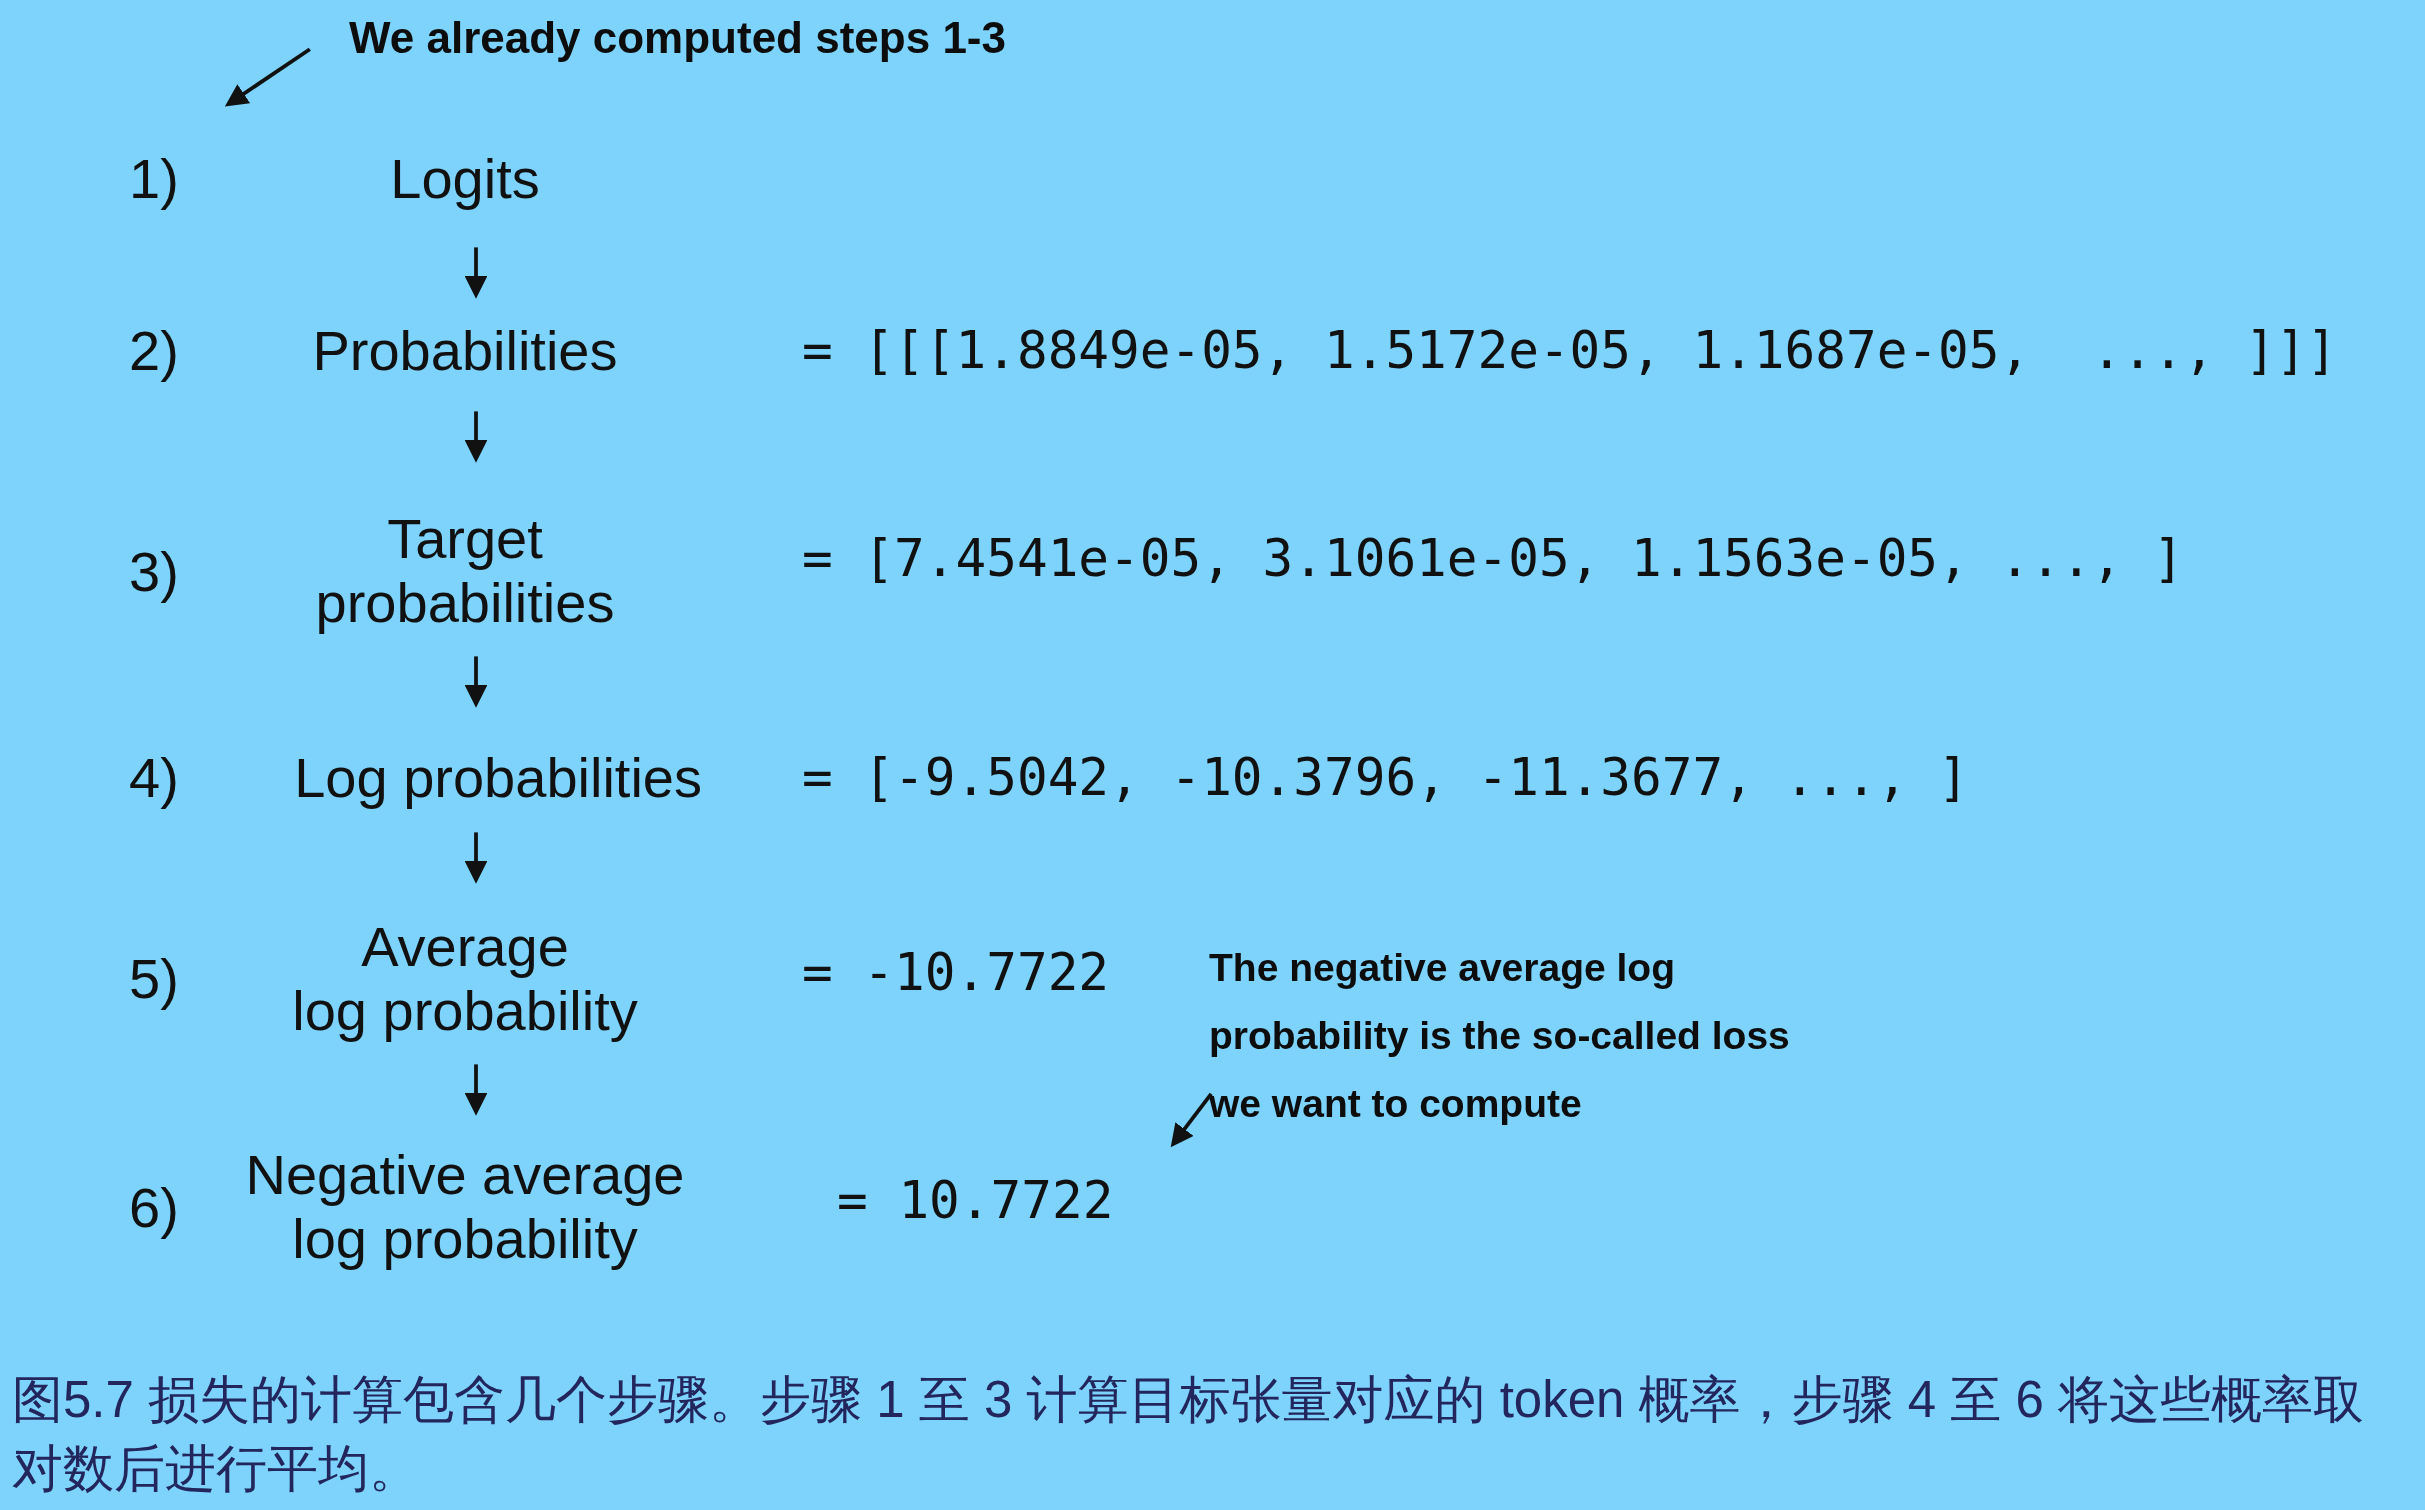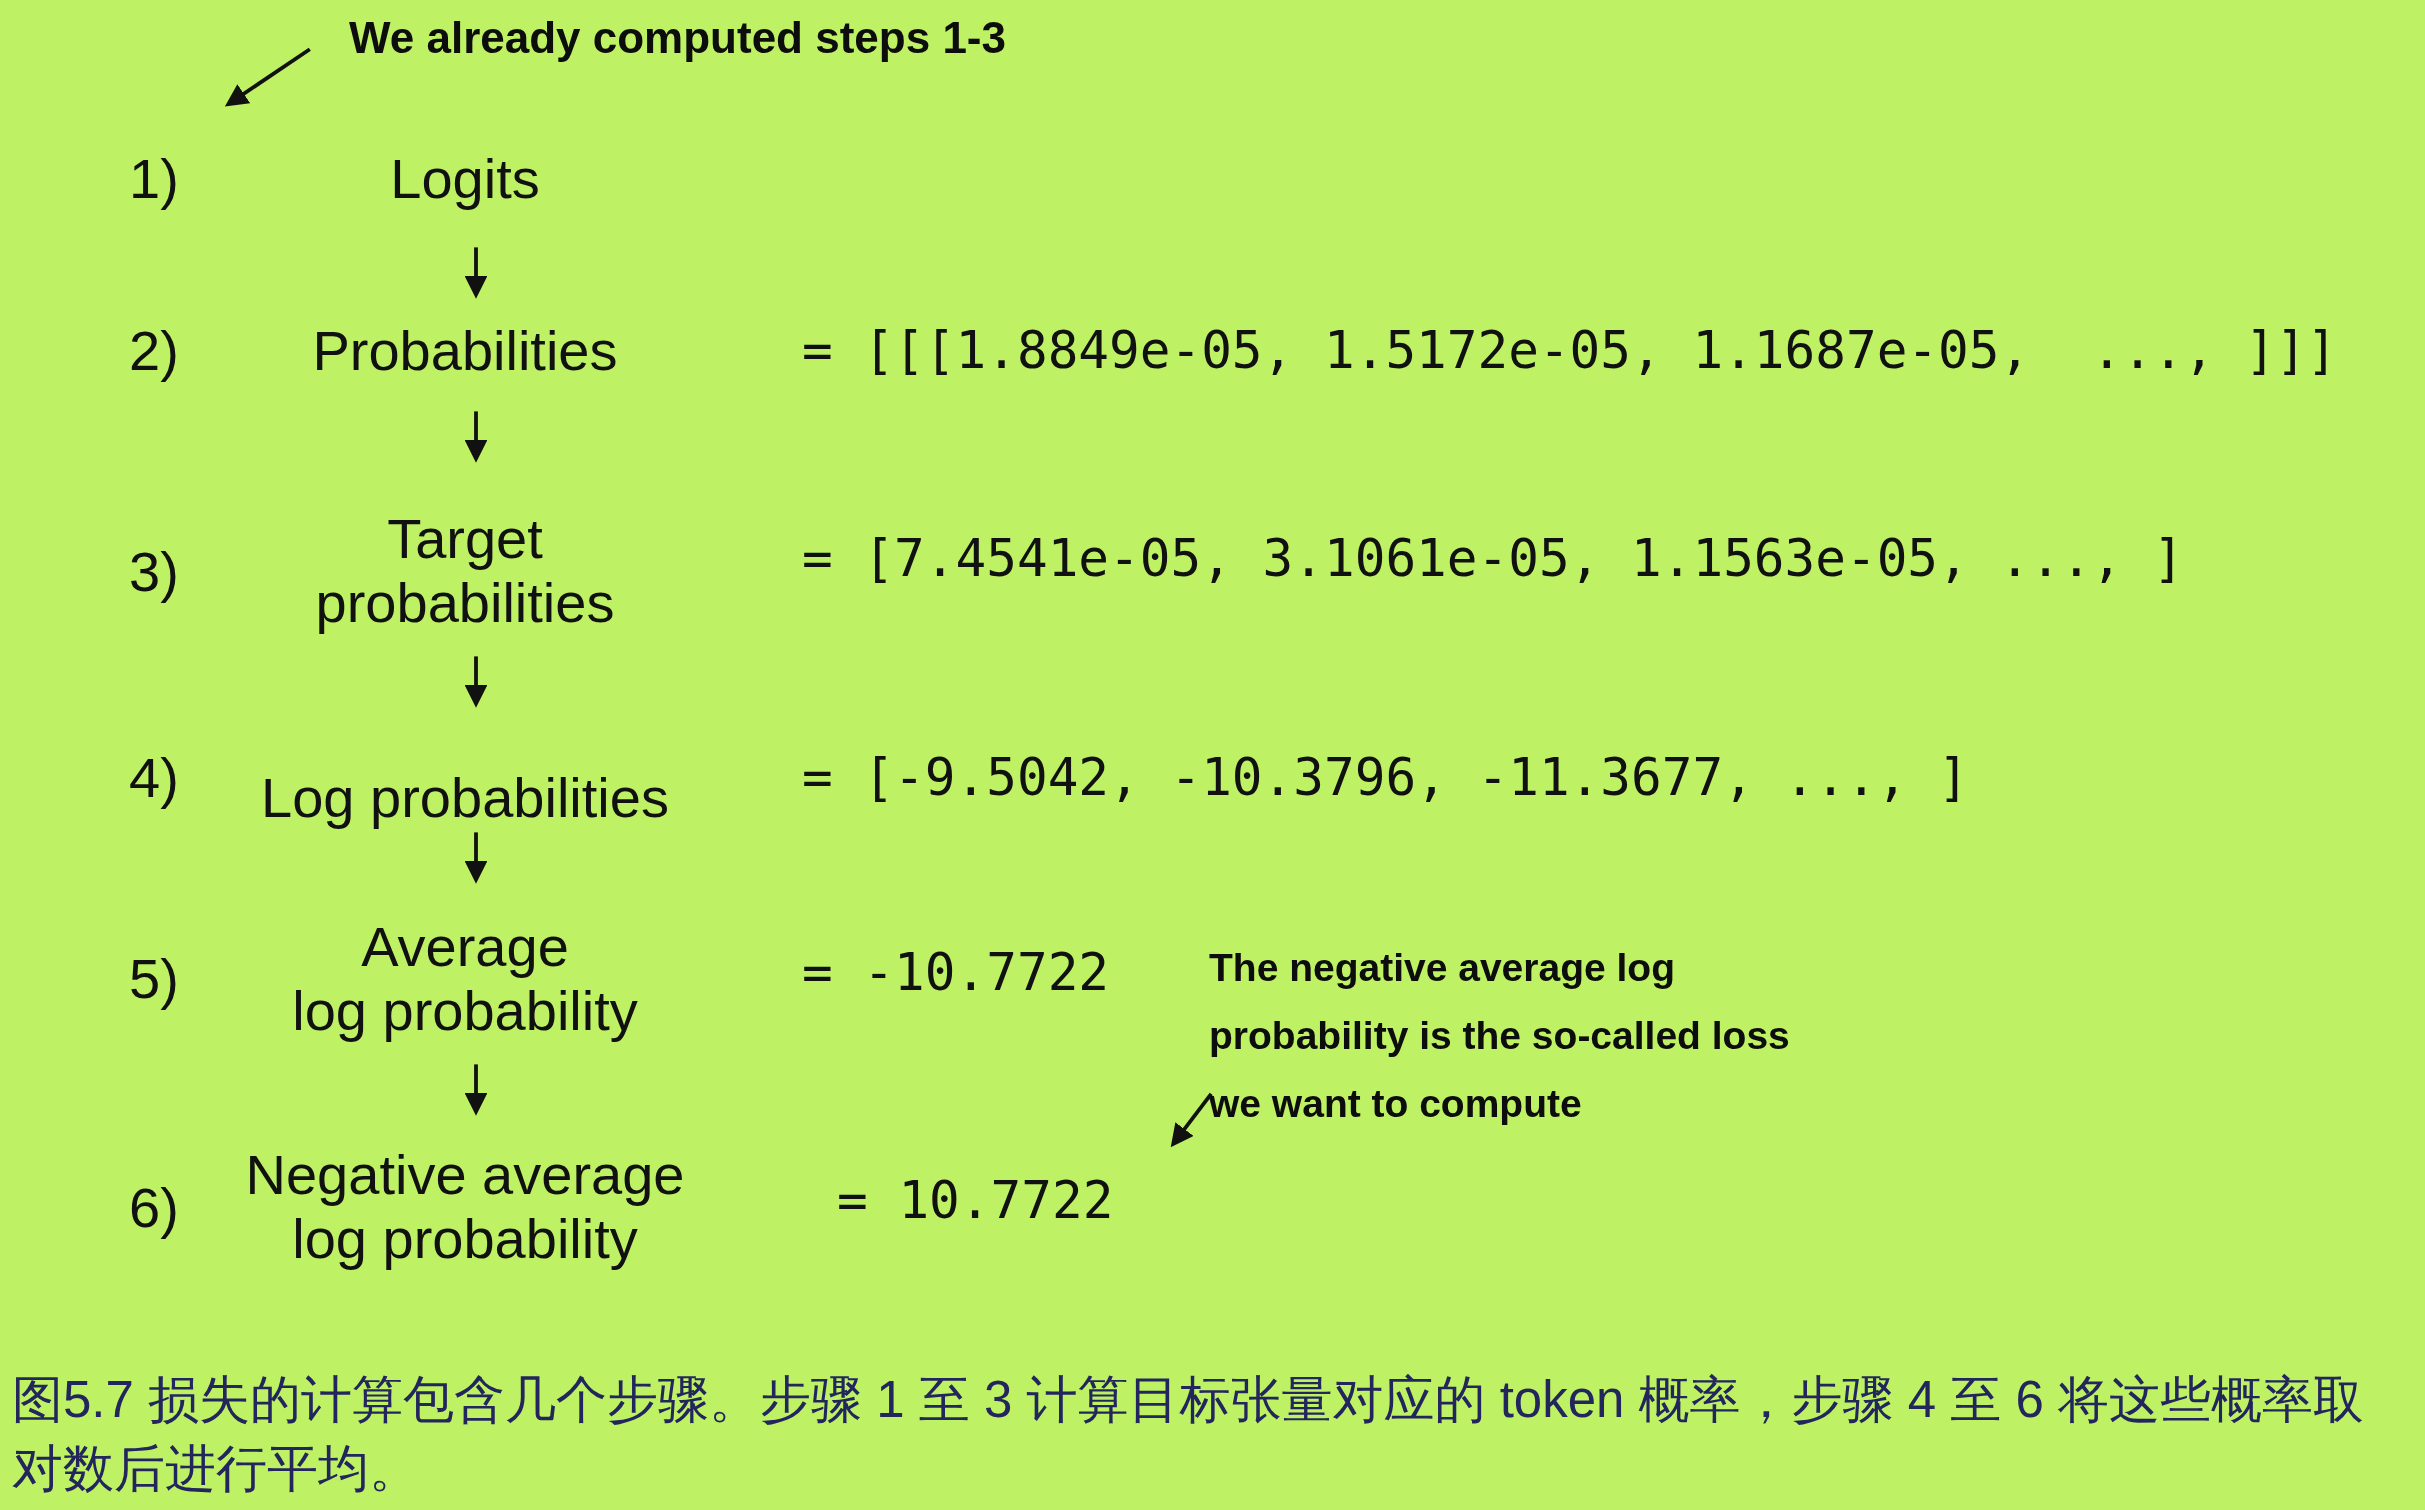--- a/index.html
+++ b/index.html
@@ -45,21 +45,21 @@
   .value {
     position: absolute;
     font-family: "DejaVu Sans Mono", "Liberation Mono", monospace;
     font-size: 51px; line-height: 59px;
     white-space: pre;
     color: #111111;
   }
   .r1n { top: 147px; } .r1l { top: 147px; } .r1v { top: 146px; left: 802px; }
   .r2n { top: 319px; } .r2l { top: 319px; } .r2v { top: 321px; left: 802px; }
   .r3n { top: 540px; } .r3l { top: 507px; } .r3v { top: 529px; left: 802px; }
-  .r4n { top: 746px; } .r4l { top: 766px; } .r4v { top: 748px; left: 802px; }
+  .r4n { top: 746px; } .r4l { top: 746px; text-align: right; } .r4v { top: 748px; left: 802px; }
   .r5n { top: 947px; } .r5l { top: 915px; } .r5v { top: 943px; left: 802px; }
   .r6n { top: 1176px; } .r6l { top: 1143px; } .r6v { top: 1171px; left: 837px; }
   
   svg.arrow { position: absolute; overflow: visible; }
   .down-arrow { left: 459px; width: 34px; height: 71px; }
   .da1 { top: 244px; } .da2 { top: 408px; } .da3 { top: 653px; }
   .da4 { top: 829px; } .da5 { top: 1061px; }
   .top-arrow  { left: 211px; top: 34px;  width: 152px; height: 93px; }
   .loss-arrow { left: 1159px; top: 1087px; width: 101px; height: 97px; }
   
@@ -67,21 +67,21 @@
     position: absolute;
     left: 12px; top: 1365px; width: 2410px;
     font-size: 51px; line-height: 69px;
     white-space: pre-line;
   }
   .defs { position: absolute; width: 0; height: 0; }
 </style>
 </head>
 <body>
 
-<div class="stage" style="background: #bef264;">
+<div class="stage" style="background: #7dd3fc;">
 
   <svg class="defs" aria-hidden="true">
     <defs>
       <marker id="ah" markerWidth="6" markerHeight="6" refX="4.5" refY="3" orient="auto" markerUnits="strokeWidth">
         <path d="M0,0 L6,3 L0,6 Z" fill="#111111"></path>
       </marker>
     </defs>
   </svg>
 
   <div class="note top-note">We already computed steps 1-3</div>

